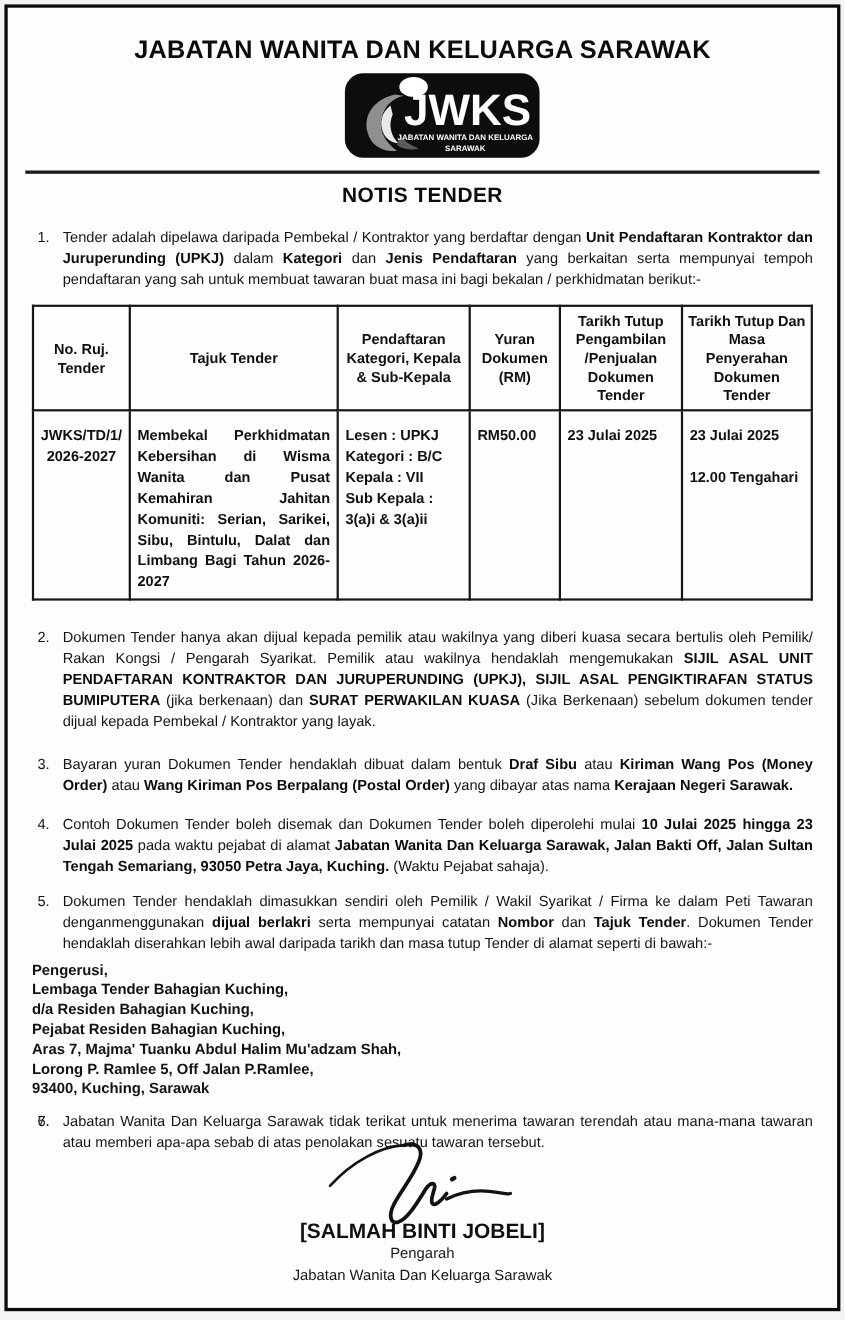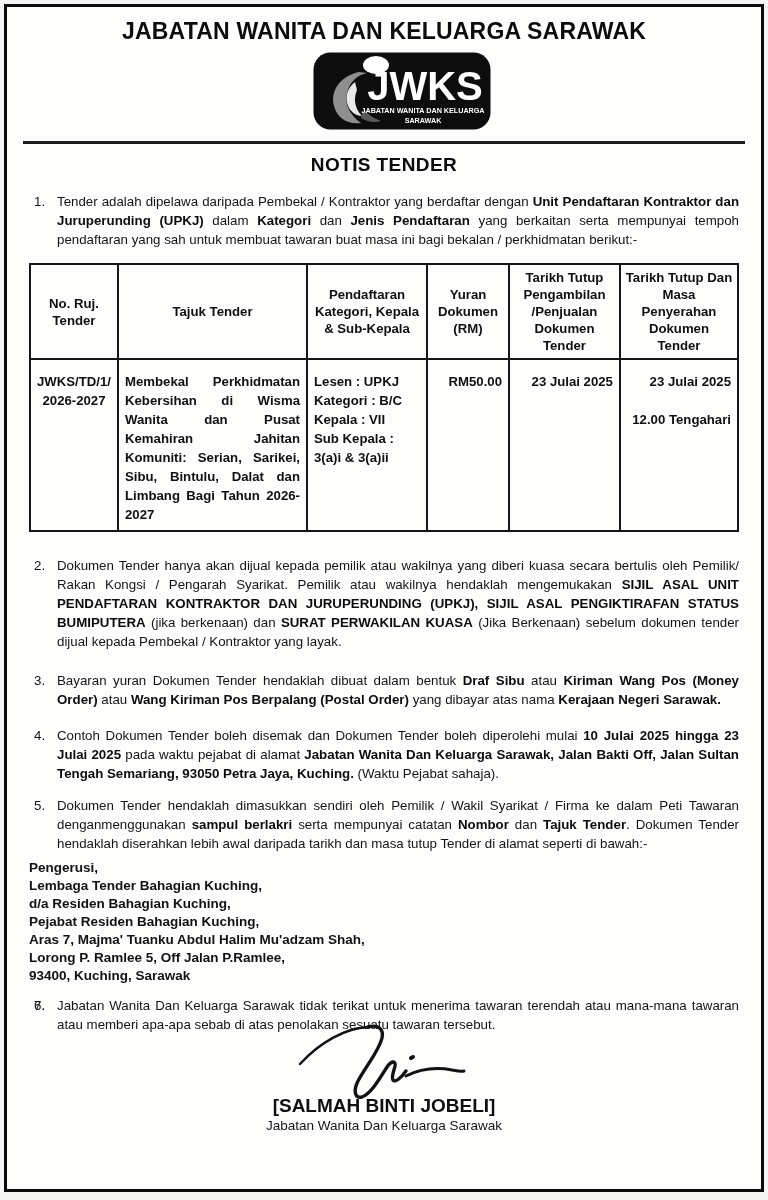--- a/index.html
+++ b/index.html
@@ -4,21 +4,21 @@
 <style>
   html,body{margin:0;padding:0;}
   body{
     width:768px;height:1200px;background:#f4f4f2;
     font-family:"Liberation Sans","DejaVu Sans",sans-serif;
     color:#111;-webkit-font-smoothing:antialiased;
   }
   .page{
     position:relative;box-sizing:border-box;
     margin:4px;height:1188px;background:#fdfdfc;
-    border:3px solid #0b0b0b;padding:0 22px;overflow:hidden;
+    border:3px solid #0b0b0b;padding:14px 22px;overflow:hidden;
   }
   .org-title{
     margin:11px 0 0;text-align:center;
     font-size:23px;font-weight:bold;letter-spacing:.2px;color:#0c0c0c;
   }
   .logo-wrap{width:142px;margin:7px auto 0;}
   .logo-wrap svg{display:block;}
   .rule{height:3px;background:#1c1c1c;border:0;margin:11px -6px 0;}
   .notice-title{
     margin:10px 0 0;text-align:center;
@@ -47,21 +47,21 @@
     height:84px;font-weight:bold;text-align:center;vertical-align:middle;
     line-height:17px;padding:4px 3px;
   }
   table.tender td{
     height:148px;vertical-align:top;font-weight:bold;line-height:19px;
     padding:12px 6px 6px;
   }
   td.c-ref{text-align:center;padding-left:2px;padding-right:2px;}
   td.c-title{text-align:justify;padding-left:9px;padding-right:9px;}
   td.c-reg{text-align:left;padding-left:9px;margin-top:36px;}
-  td.c-fee,td.c-sale,td.c-submit{text-align:right;}
+  td.c-fee,td.c-sale,td.c-submit{text-align:left;}
   .address{
     margin-top:6px;text-align:left;font-weight:bold;
     font-size:13.5px;line-height:18px;color:#121212;
   }
   .sign-block{text-align:center;margin-top:0;}
   .signature-svg{display:block;margin:-14px auto -10px;}
   .sig-name{font-size:19px;font-weight:bold;line-height:20px;color:#101010;}
   .sig-title,.sig-org{font-size:13.5px;line-height:20px;color:#161616;}
 </style>
 </head>
@@ -134,21 +134,21 @@
     <span>Bayaran yuran Dokumen Tender hendaklah dibuat dalam bentuk <b>Draf Sibu</b> atau <b>Kiriman Wang Pos (Money Order)</b> atau <b>Wang Kiriman Pos Berpalang (Postal Order)</b> yang dibayar atas nama <b>Kerajaan Negeri Sarawak.</b></span>
   </div>
 
   <div class="para p4">
     <span class="num">4.</span>
     <span>Contoh Dokumen Tender boleh disemak dan Dokumen Tender boleh diperolehi mulai <b>10 Julai 2025 hingga 23 Julai 2025</b> pada waktu pejabat di alamat <b>Jabatan Wanita Dan Keluarga Sarawak, Jalan Bakti Off, Jalan Sultan Tengah Semariang, 93050 Petra Jaya, Kuching.</b> (Waktu Pejabat sahaja).</span>
   </div>
 
   <div class="para p5">
     <span class="num">5.</span>
-    <span>Dokumen Tender hendaklah dimasukkan sendiri oleh Pemilik / Wakil Syarikat / Firma ke dalam Peti Tawaran denganmenggunakan <b>sampul berlakri</b> serta mempunyai catatan <b>Nombor</b> dan <b>Tajuk Tender</b>. Dokumen Tender hendaklah diserahkan lebih awal daripada tarikh dan masa tutup Tender di alamat seperti di bawah:-</span>
+    <span>Dokumen Tender hendaklah dimasukkan sendiri oleh Pemilik / Wakil Syarikat / Firma ke dalam Peti Tawaran denganmenggunakan <b>dijual berlakri</b> serta mempunyai catatan <b>Nombor</b> dan <b>Tajuk Tender</b>. Dokumen Tender hendaklah diserahkan lebih awal daripada tarikh dan masa tutup Tender di alamat seperti di bawah:-</span>
   </div>
 
   <div class="address">Pengerusi,<br>Lembaga Tender Bahagian Kuching,<br>d/a Residen Bahagian Kuching,<br>Pejabat Residen Bahagian Kuching,<br>Aras 7, Majma' Tuanku Abdul Halim Mu'adzam Shah,<br>Lorong P. Ramlee 5, Off Jalan P.Ramlee,<br>93400, Kuching, Sarawak</div>
 
   <div class="para p6">
     <span class="num">6.</span>
   </div>
 
   <div class="para p7">
     <span class="num">7.</span>
@@ -158,16 +158,17 @@
   <div class="sign-block">
     <svg class="signature-svg" width="180" height="86" viewBox="0 0 180 86">
       <g fill="none" stroke="#121212" stroke-linecap="round" stroke-linejoin="round">
         <path d="M6,44 C26,22 52,8 74,7" stroke-width="2.4"></path>
         <path d="M74,7 C84,4 90,9 88,18 C85,31 72,46 64,61 C59,71 61,79 68,77 C77,74 86,58 93,47 C97,41 102,40 101,46 C100,51 97,57 99,60 C101,63 107,58 112,51" stroke-width="3.4"></path>
         <path d="M117,38 l2,-1" stroke-width="4"></path>
         <path d="M112,56 C126,49 142,47 158,50 C163,51 167,52 170,51" stroke-width="3"></path>
       </g>
     </svg>
     <div class="sig-name">[SALMAH BINTI JOBELI]</div>
+    <div class="sig-title">Pengarah</div>
     <div class="sig-org">Jabatan Wanita Dan Keluarga Sarawak</div>
   </div>
 
 </div>
 
 </body></html>

